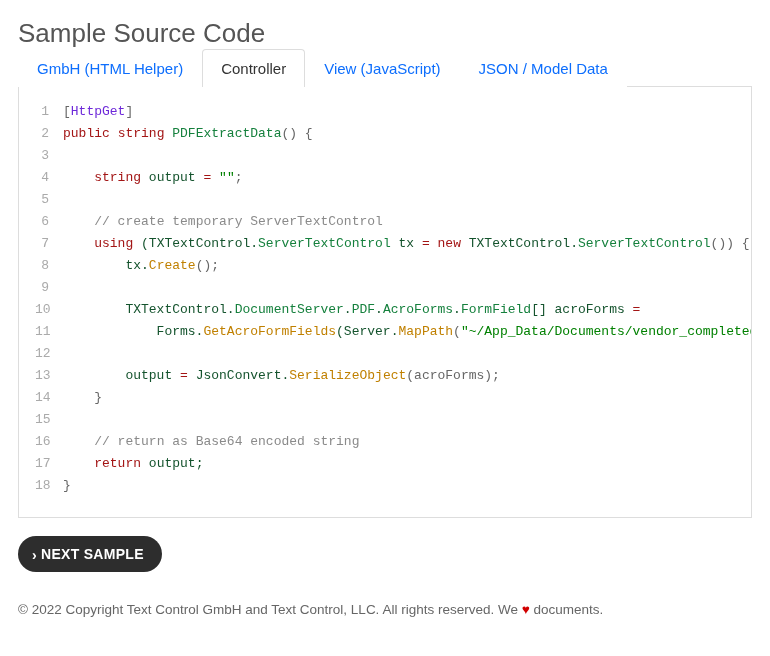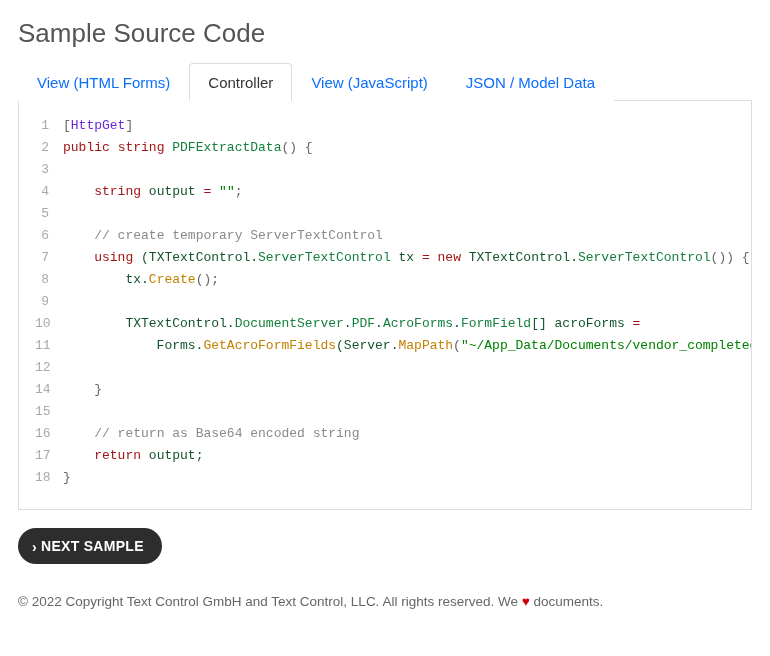--- a/index.html
+++ b/index.html
@@ -1,17 +1,17 @@
 <!DOCTYPE html>
 <html><head>
 <meta charset="utf-8">
 <style>
 * { box-sizing: border-box; margin: 0; padding: 0; }
 body { font-family: "Segoe UI", Tahoma, Geneva, sans-serif; background: #fff; color: #333; padding: 18px 18px 24px 18px; width: 770px; }
-h2 { font-weight: 300; font-size: 26px; color: #555; margin-bottom: 14px; }
+h2 { font-weight: 300; font-size: 26px; color: #555; }
 .tabs { display: flex; border-bottom: 1px solid #ddd; }
 .tab { padding: 10px 18px; font-size: 15px; color: #0d6efd; cursor: pointer; border: 1px solid transparent; border-bottom: none; margin-bottom: -1px; background: #fff; }
 .tab.active { color: #333; border-color: #ddd #ddd #fff #ddd; border-radius: 4px 4px 0 0; }
 .code-pane { border: 1px solid #ddd; border-top: none; padding: 14px 16px 20px 16px; font-family: Consolas, "Courier New", monospace; font-size: 13px; line-height: 22px; overflow-x: auto; }
 .code-line { display: flex; white-space: pre; }
 .ln { width: 28px; text-align: right; color: #aaa; user-select: none; padding-right: 14px; flex-shrink: 0; }
 .cc { flex: 1; }
 .tok-attr { color: #6d28d9; }
 .tok-kw { color: #a31515; }
 .tok-type { color: #15803d; }
@@ -27,39 +27,40 @@
 .chev { display: inline-block; transform: scaleY(1.1); }
 </style>
 </head>
 <body>
 
 
 
 <h2>Sample Source Code</h2>
 
 <div class="tabs" id="tabs-bar">
-    <div class="tab">View (HTML Forms)</div>
+    <div class="tab">GmbH (HTML Helper)</div>
     <div class="tab active">Controller</div>
     <div class="tab">View (JavaScript)</div>
     <div class="tab">JSON / Model Data</div>
   </div>
 
 <div class="code-pane" id="code-pane">
     <div class="code-line"><span class="ln">1</span><span class="cc"><span class="tok-punc">[</span><span class="tok-attr">HttpGet</span><span class="tok-punc">]</span></span></div>
     <div class="code-line"><span class="ln">2</span><span class="cc"><span class="tok-kw">public</span><span class="tok-id"> </span><span class="tok-kw">string</span><span class="tok-id"> </span><span class="tok-type">PDFExtractData</span><span class="tok-punc">() {</span></span></div>
     <div class="code-line"><span class="ln">3</span><span class="cc">&nbsp;</span></div>
     <div class="code-line"><span class="ln">4</span><span class="cc"><span class="tok-id">    </span><span class="tok-kw">string</span><span class="tok-id"> output </span><span class="tok-op">=</span><span class="tok-id"> </span><span class="tok-str">""</span><span class="tok-punc">;</span></span></div>
     <div class="code-line"><span class="ln">5</span><span class="cc">&nbsp;</span></div>
     <div class="code-line"><span class="ln">6</span><span class="cc"><span class="tok-id">    </span><span class="tok-cmt">// create temporary ServerTextControl</span></span></div>
     <div class="code-line"><span class="ln">7</span><span class="cc"><span class="tok-id">    </span><span class="tok-kw">using</span><span class="tok-id"> (TXTextControl.</span><span class="tok-type">ServerTextControl</span><span class="tok-id"> tx </span><span class="tok-op">=</span><span class="tok-id"> </span><span class="tok-kw">new</span><span class="tok-id"> TXTextControl.</span><span class="tok-type">ServerTextControl</span><span class="tok-punc">()) {</span></span></div>
     <div class="code-line"><span class="ln">8</span><span class="cc"><span class="tok-id">        tx.</span><span class="tok-method">Create</span><span class="tok-punc">();</span></span></div>
     <div class="code-line"><span class="ln">9</span><span class="cc">&nbsp;</span></div>
     <div class="code-line"><span class="ln">10</span><span class="cc"><span class="tok-id">        TXTextControl.</span><span class="tok-type">DocumentServer</span><span class="tok-id">.</span><span class="tok-type">PDF</span><span class="tok-id">.</span><span class="tok-type">AcroForms</span><span class="tok-id">.</span><span class="tok-type">FormField</span><span class="tok-id">[] acroForms </span><span class="tok-op">=</span></span></div>
     <div class="code-line"><span class="ln">11</span><span class="cc"><span class="tok-id">            Forms.</span><span class="tok-method">GetAcroFormFields</span><span class="tok-id">(Server.</span><span class="tok-method">MapPath</span><span class="tok-punc">(</span><span class="tok-str">"~/App_Data/Documents/vendor_completed.pdf"</span></span></div>
     <div class="code-line"><span class="ln">12</span><span class="cc">&nbsp;</span></div>
+    <div class="code-line"><span class="ln">13</span><span class="cc"><span class="tok-id">        output </span><span class="tok-op">=</span><span class="tok-id"> JsonConvert.</span><span class="tok-method">SerializeObject</span><span class="tok-punc">(acroForms);</span></span></div>
     <div class="code-line"><span class="ln">14</span><span class="cc"><span class="tok-punc">    }</span></span></div>
     <div class="code-line"><span class="ln">15</span><span class="cc">&nbsp;</span></div>
     <div class="code-line"><span class="ln">16</span><span class="cc"><span class="tok-id">    </span><span class="tok-cmt">// return as Base64 encoded string</span></span></div>
     <div class="code-line"><span class="ln">17</span><span class="cc"><span class="tok-id">    </span><span class="tok-kw">return</span><span class="tok-id"> output;</span></span></div>
     <div class="code-line"><span class="ln">18</span><span class="cc"><span class="tok-punc">}</span></span></div>
   </div>
 
 <button class="next-btn">
   <span class="chev">›</span>
   <span>NEXT SAMPLE</span>

